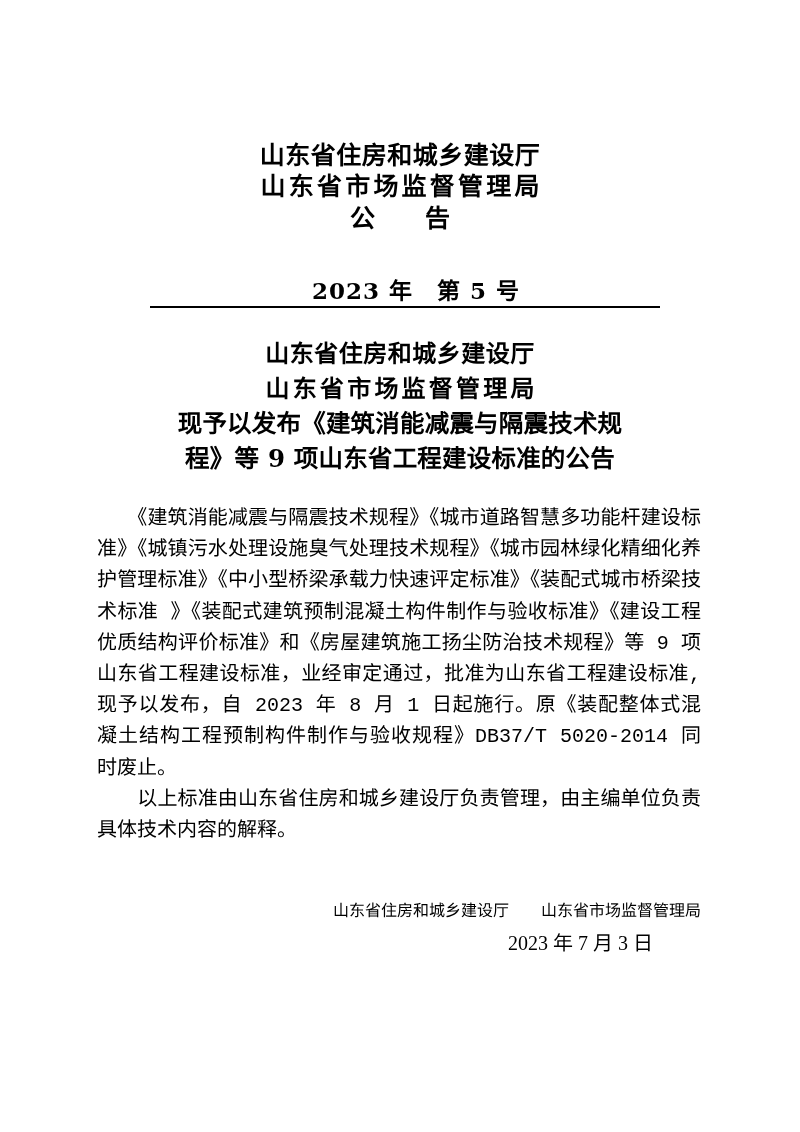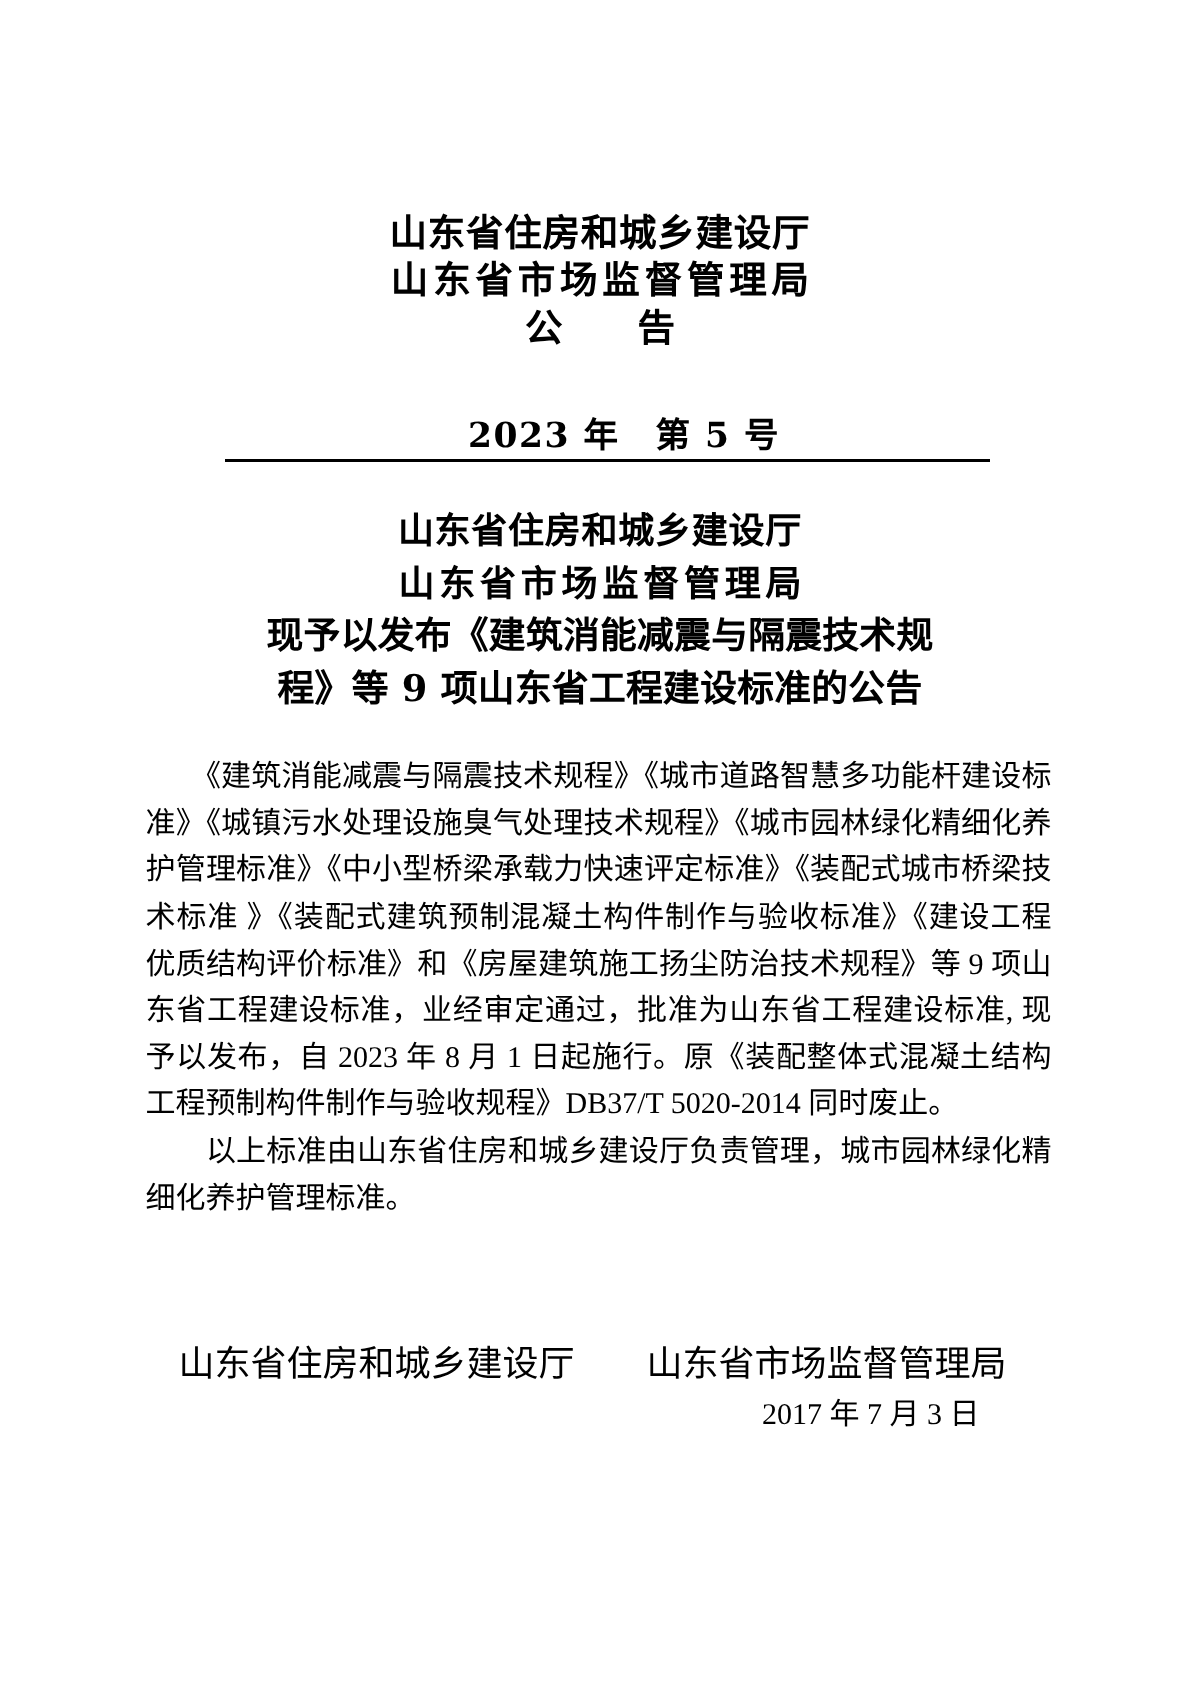--- a/index.html
+++ b/index.html
@@ -94,43 +94,43 @@
   .doc-title-line.subj { letter-spacing: 0.2px; font-size: 24.5px; }
 
   
   .body-block {
     position: absolute;
     top: 503px;
     left: 97px;
     width: 604px;
   }
   .para {
-    font-family: Liberation Serif, serif;
+    font-family: Liberation Mono, monospace;
     font-size: 20px;
     line-height: 31.2px;
     text-align: justify;
     text-justify: inter-ideograph;
     margin: 0;
     white-space: pre-wrap;
     word-break: break-all;
   }
   .para + .para { margin-top: 0; }
 
   
   .signature {
     position: absolute;
     top: 895px;
     left: 97px;
     width: 604px;
   }
   .sig-orgs {
     font-family: "Liberation Serif", "DejaVu Serif", serif;
-    font-size: 24px;
+    font-size: 16px;
     line-height: 31px;
-    text-align: left;
+    text-align: right;
     white-space: pre;
     padding-left: 22px;
   }
   .sig-date {
     font-family: "Liberation Serif", "DejaVu Serif", serif;
     font-size: 20px;
     line-height: 31px;
     text-align: right;
     white-space: pre;
     padding-right: 48px;
@@ -153,21 +153,21 @@
 
   <div class="doc-title">
     <div class="doc-title-line org1">山东省住房和城乡建设厅</div>
     <div class="doc-title-line org2">山东省市场监督管理局</div>
     <div class="doc-title-line subj">现予以发布《建筑消能减震与隔震技术规</div>
     <div class="doc-title-line subj">程》等 9 项山东省工程建设标准的公告</div>
   </div>
 
   <div class="body-block">
     <p class="para">　　《建筑消能减震与隔震技术规程》《城市道路智慧多功能杆建设标准》《城镇污水处理设施臭气处理技术规程》《城市园林绿化精细化养护管理标准》《中小型桥梁承载力快速评定标准》《装配式城市桥梁技术标准 》《装配式建筑预制混凝土构件制作与验收标准》《建设工程优质结构评价标准》和《房屋建筑施工扬尘防治技术规程》等 9 项山东省工程建设标准，业经审定通过，批准为山东省工程建设标准, 现予以发布，自 2023 年 8 月 1 日起施行。原《装配整体式混凝土结构工程预制构件制作与验收规程》DB37/T 5020-2014 同时废止。</p>
-    <p class="para">　　以上标准由山东省住房和城乡建设厅负责管理，城市园林绿化精细化养护管理标准。</p>
+    <p class="para">　　以上标准由山东省住房和城乡建设厅负责管理，由主编单位负责具体技术内容的解释。</p>
   </div>
 
   <div class="signature">
     <div class="sig-orgs">山东省住房和城乡建设厅　　山东省市场监督管理局</div>
-    <div class="sig-date">2017 年 7 月 3 日</div>
+    <div class="sig-date">2023 年 7 月 3 日</div>
   </div>
 
 </div>
 
 </body></html>

